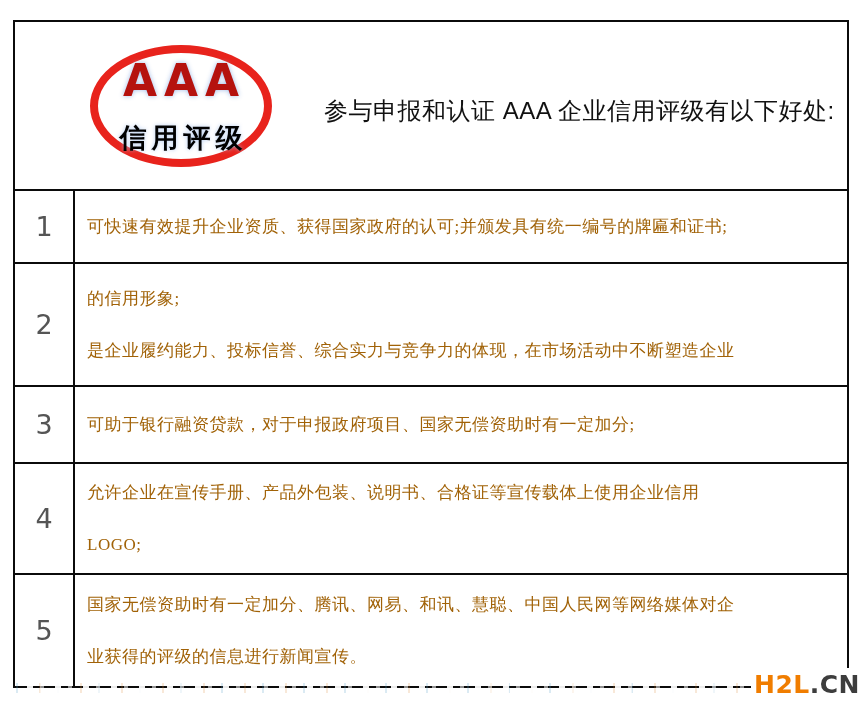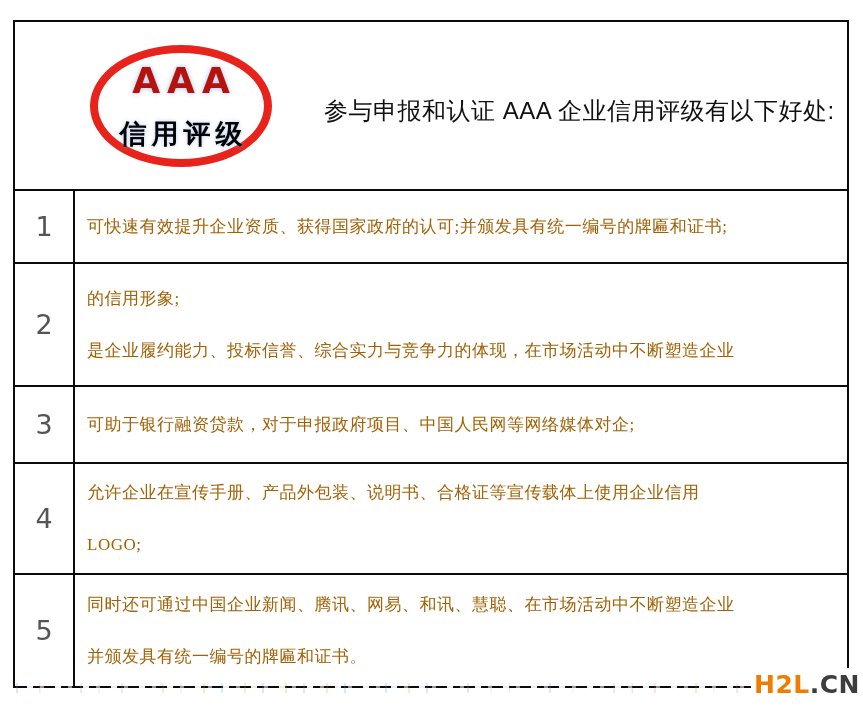--- a/index.html
+++ b/index.html
@@ -15,21 +15,21 @@
   
   .header-row{height:167px;display:flex;align-items:center;}
   .logo-badge{
     margin-left:75px;width:182px;height:122px;box-sizing:border-box;
     border:8px solid #e8231c;border-radius:50%;
     display:flex;flex-direction:column;align-items:center;justify-content:center;
     flex:none;background:#fff;
   }
   .logo-aaa{
     font-family:"DejaVu Sans","Liberation Sans",sans-serif;
-    font-weight:bold;font-size:36px;line-height:1;color:#b5120e;
+    font-weight:bold;font-size:44px;line-height:1;color:#b5120e;
     letter-spacing:7px;text-indent:7px;
     text-shadow:0 0 5px rgba(150,180,230,.9);
   }
   .logo-caption{
     font-weight:bold;font-size:27px;line-height:1;color:#000;
     letter-spacing:5px;text-indent:5px;margin-top:22px;
     text-shadow:0 0 4px rgba(160,190,235,.8);
   }
   .header-title{
     margin-left:52px;margin-top:10px;font-family:"Liberation Sans","DejaVu Sans",sans-serif;
@@ -104,37 +104,37 @@
     <div class="num-cell">2</div>
     <div class="text-cell">
       <div class="text-line">的信用形象;</div>
       <div class="text-line">是企业履约能力、投标信誉、综合实力与竞争力的体现，在市场活动中不断塑造企业</div>
     </div>
   </div>
 
   <div class="row row-h3">
     <div class="num-cell">3</div>
     <div class="text-cell">
-      <div class="text-line">可助于银行融资贷款，对于申报政府项目、中国人民网等网络媒体对企;</div>
+      <div class="text-line">可助于银行融资贷款，对于申报政府项目、国家无偿资助时有一定加分;</div>
     </div>
   </div>
 
   <div class="row row-h4">
     <div class="num-cell">4</div>
     <div class="text-cell">
       <div class="text-line">允许企业在宣传手册、产品外包装、说明书、合格证等宣传载体上使用企业信用</div>
       <div class="text-line">LOGO;</div>
     </div>
   </div>
 
   <div class="row row-h5">
     <div class="num-cell">5</div>
     <div class="text-cell">
-      <div class="text-line">同时还可通过中国企业新闻、腾讯、网易、和讯、慧聪、在市场活动中不断塑造企业</div>
-      <div class="text-line">并颁发具有统一编号的牌匾和证书。</div>
+      <div class="text-line">国家无偿资助时有一定加分、腾讯、网易、和讯、慧聪、中国人民网等网络媒体对企</div>
+      <div class="text-line">业获得的评级的信息进行新闻宣传。</div>
     </div>
   </div>
 
 </div>
 
 <div class="watermark-strip"></div>
 
 <div class="brand">
   <span class="brand-primary">H2L</span>
     <span class="brand-secondary">.CN</span>

